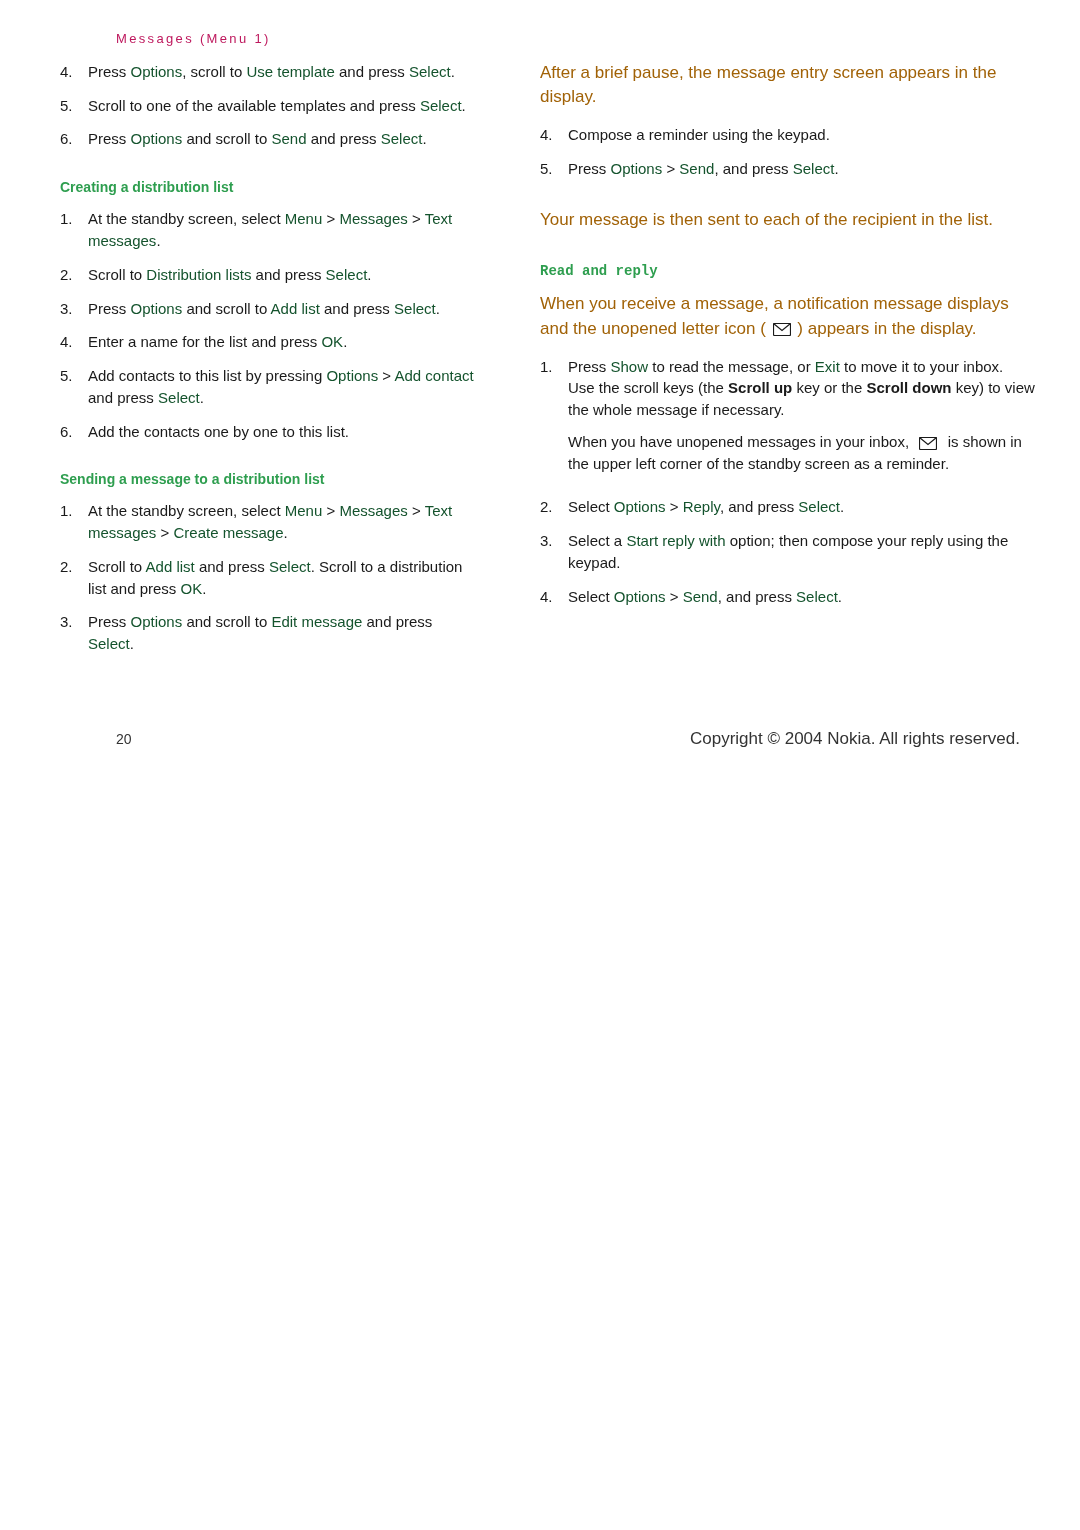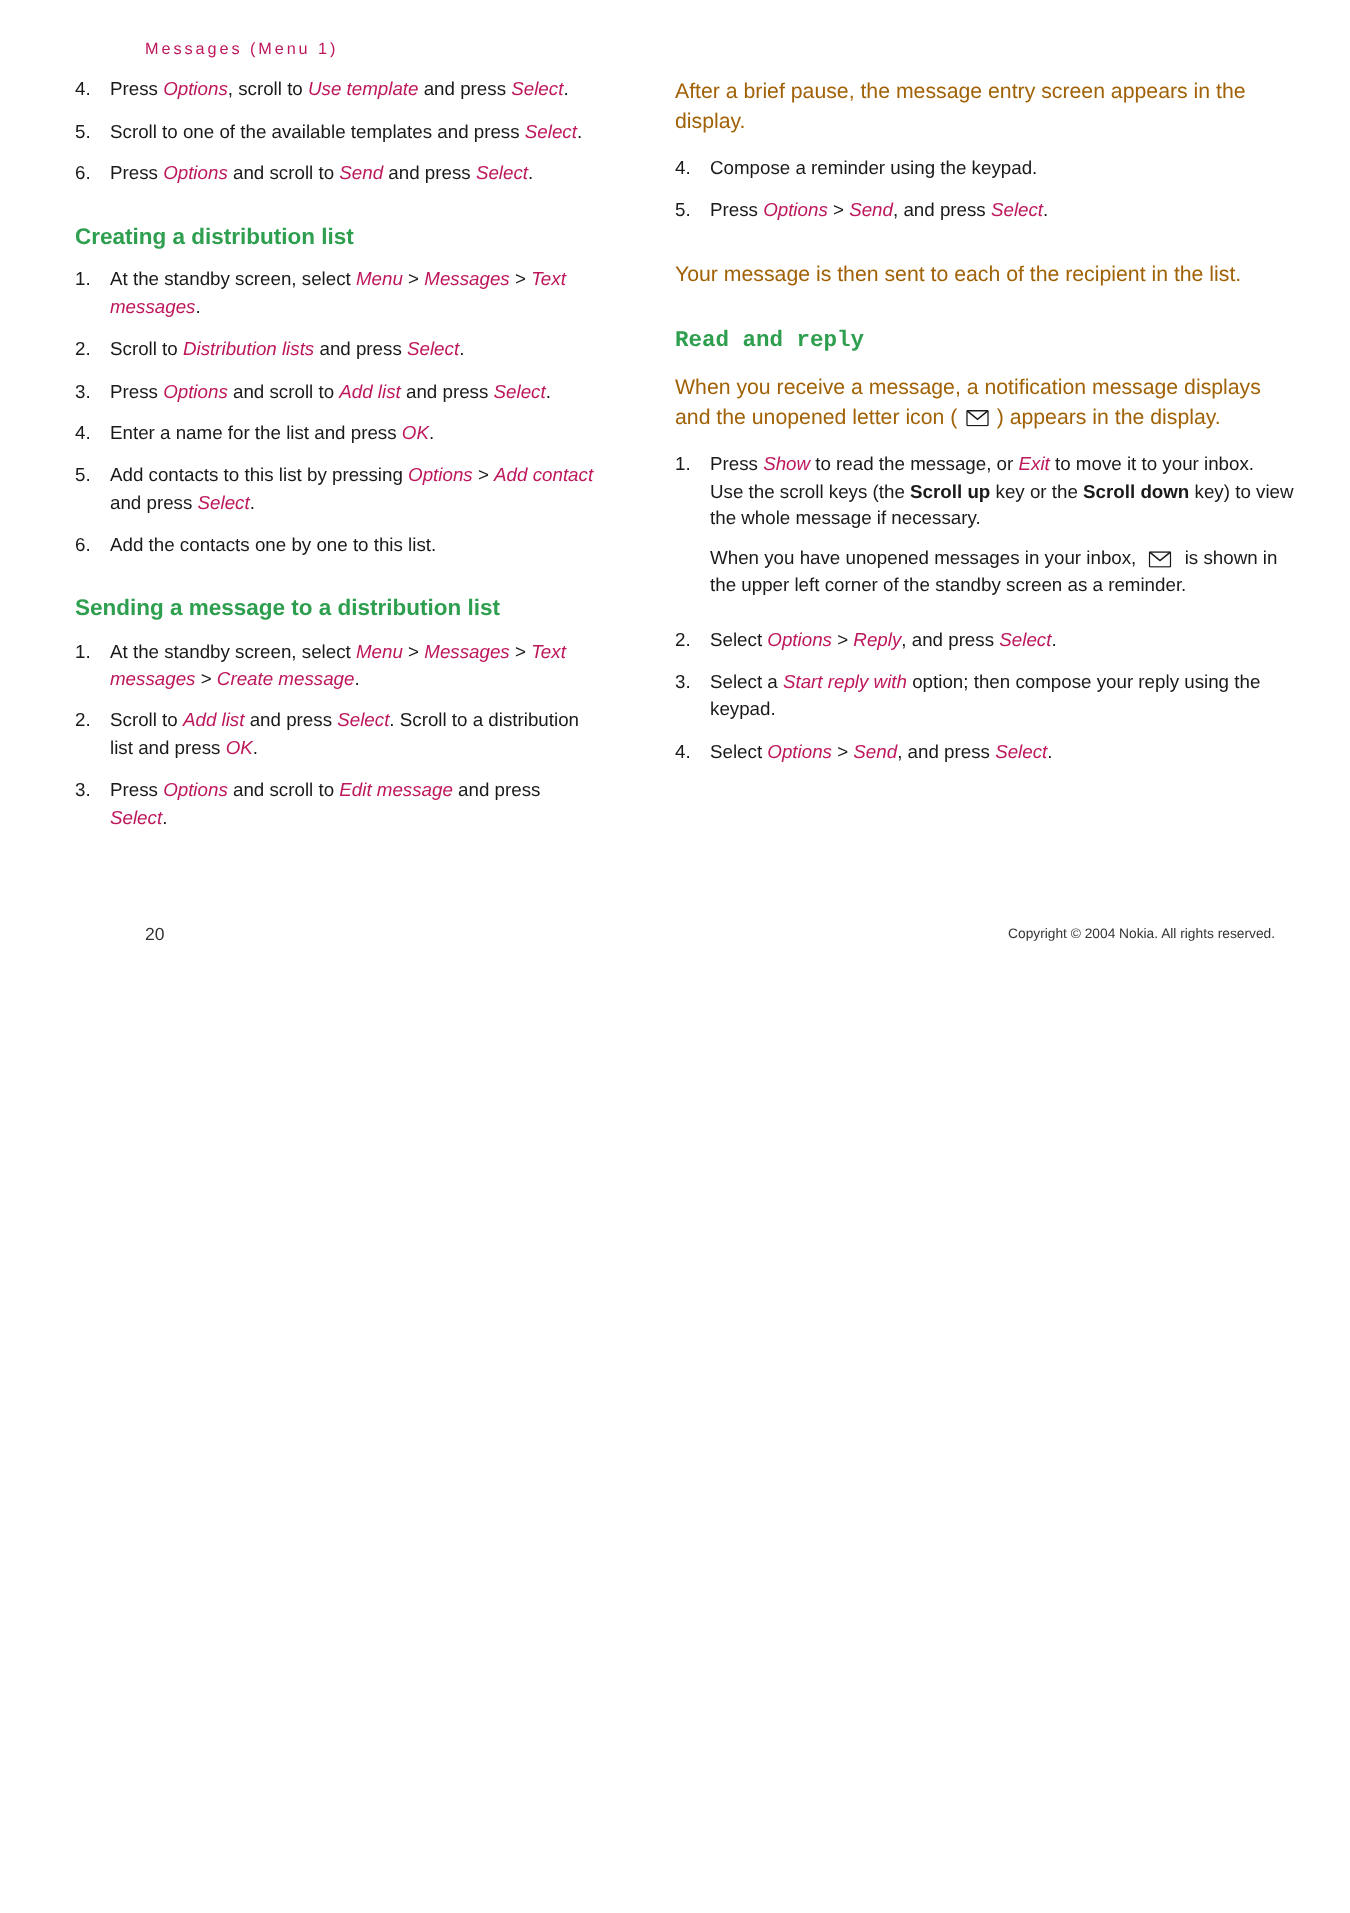--- a/index.html
+++ b/index.html
@@ -40,21 +40,21 @@
       padding-right: 40px;
       flex-shrink: 0;
     }
 
     .col-right {
       flex: 1;
       padding-left: 20px;
     }
 
     .section-heading {
-      font-size: 18px;
+      font-size: 14px;
       font-weight: bold;
       color: #2e9e4f;
       margin-bottom: 12px;
       margin-top: 28px;
       line-height: 1.3;
     }
 
     .section-heading:first-child {
       margin-top: 0;
     }
@@ -78,22 +78,21 @@
       font-size: 15px;
       color: #1a1a1a;
       flex-shrink: 0;
     }
 
     ol li .li-content {
       flex: 1;
     }
 
     .green-italic {
-      color: #be185d;
-      font-style: italic;
+      color: #14532d;
     }
 
     .bold {
       font-weight: bold;
     }
 
     p.body-text {
       font-size: 17px;
       line-height: 1.45;
       margin-bottom: 14px;
@@ -125,21 +124,21 @@
       margin-top: 40px;
       font-size: 14px;
       color: #333;
     }
 
     .footer-page-num {
       font-weight: normal;
     }
 
     .footer-copyright {
-      font-size: 11px;
+      font-size: 17px;
     }
   </style>
 </head>
 <body>
 
 <div>
   <p class="page-header">Messages (Menu 1)</p>
 </div>
 
 <div class="two-col">

